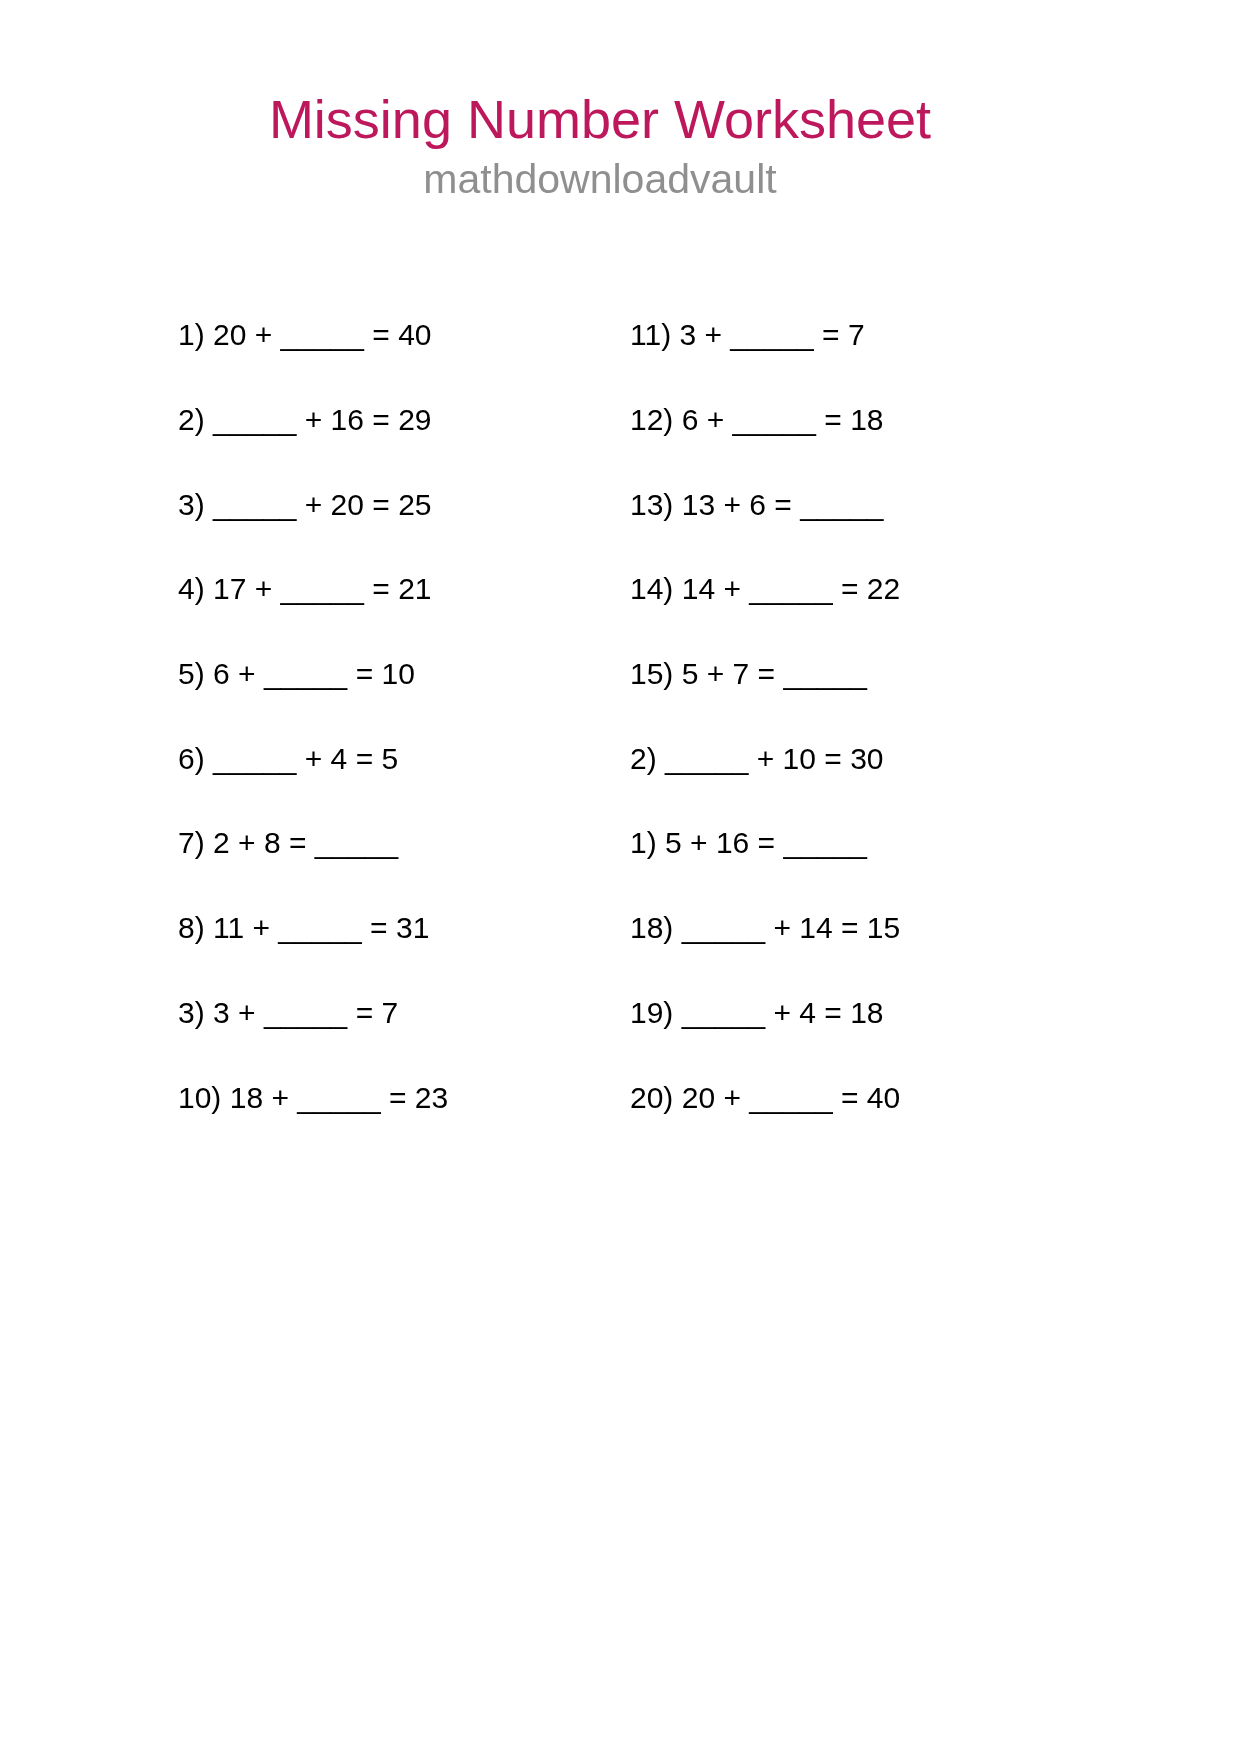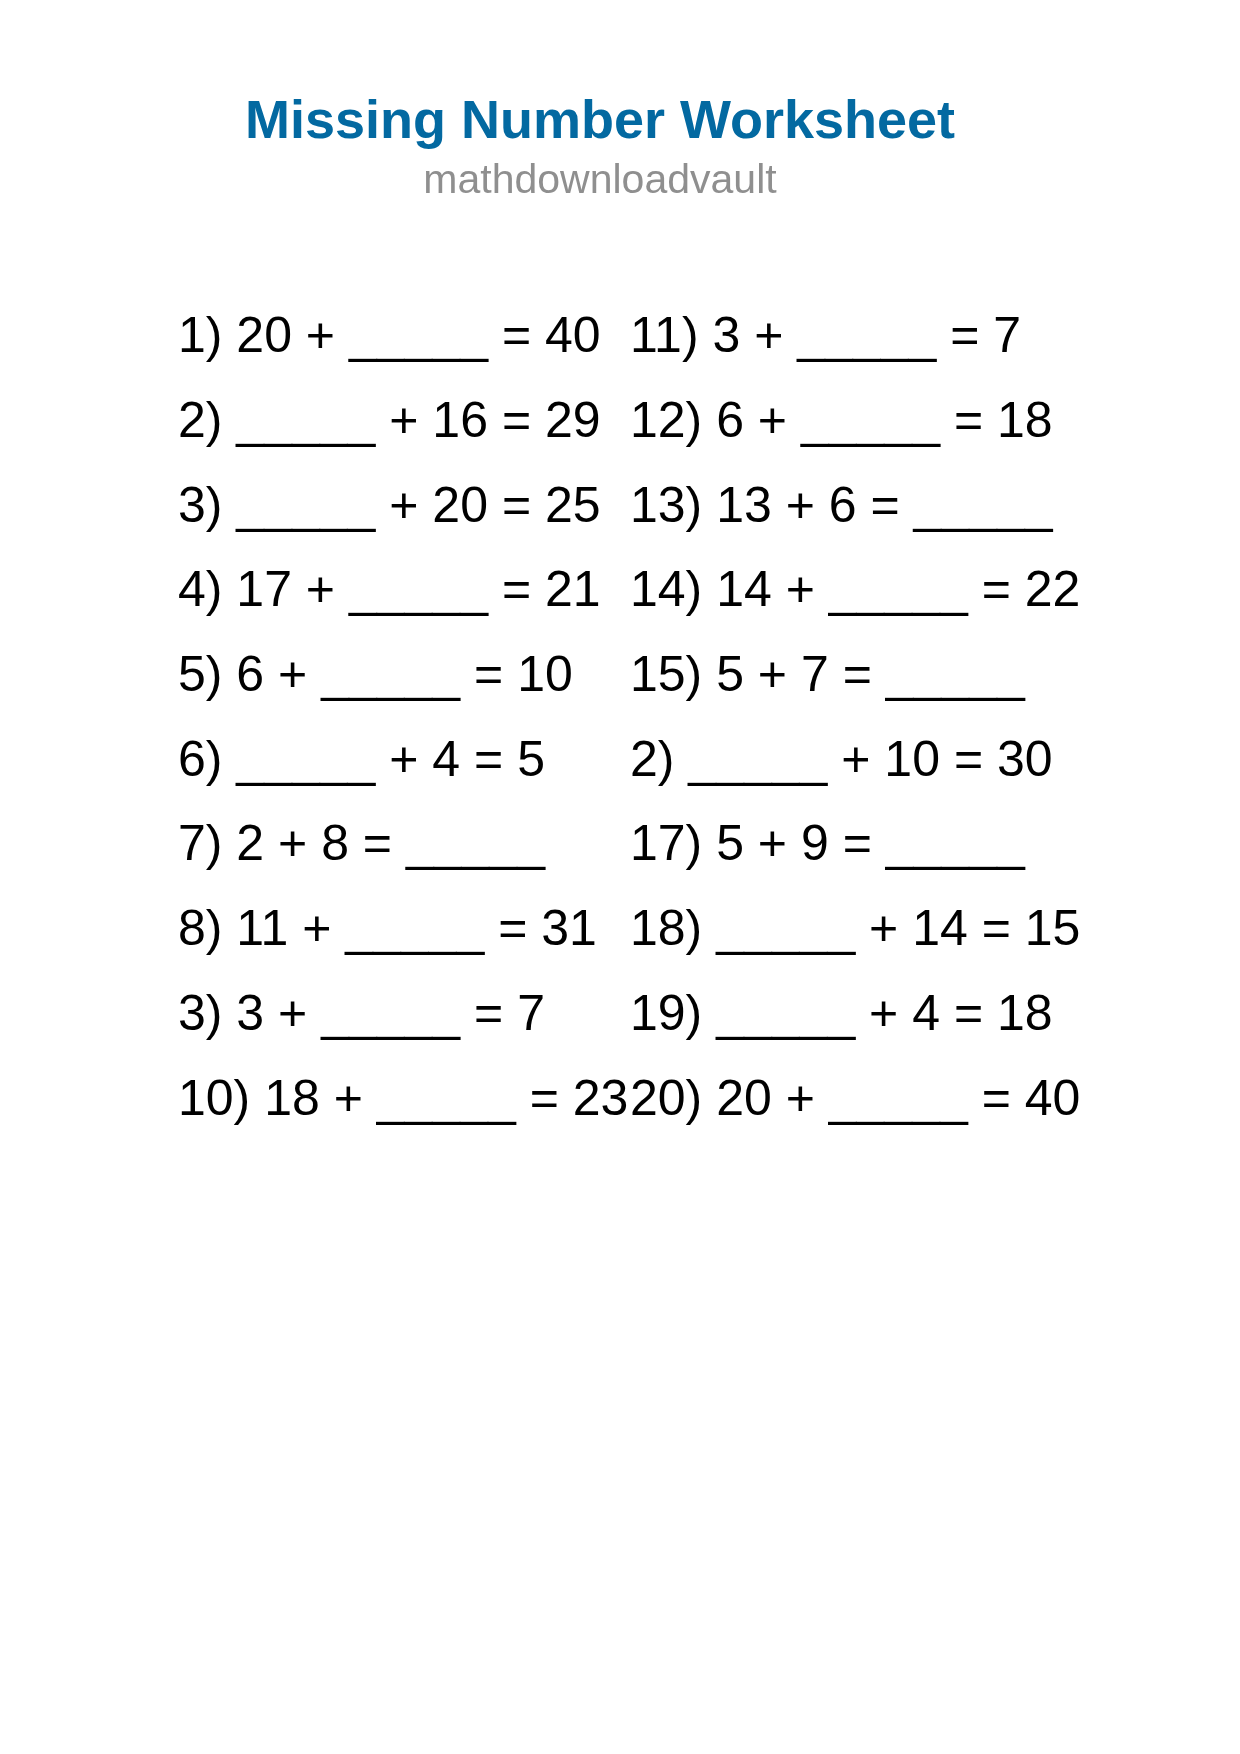--- a/index.html
+++ b/index.html
@@ -22,44 +22,44 @@
   }
   .header {
     position: absolute;
     top: 88px;
     left: 0;
     width: 1200px;
     text-align: center;
   }
   .title {
     font-size: 54px;
-    font-weight: 700;
+    font-weight: 400;
     line-height: 1.15;
-    color: #0369a1;
+    color: #be185d;
     letter-spacing: 0px;
   }
   .subtitle {
     margin-top: 6px;
     font-size: 41px;
     font-weight: 400;
     color: #8f8f8f;
     line-height: 1.15;
   }
   .problems-column {
     position: absolute;
     top: 293px;
     white-space: nowrap;
   }
   .col-left  { left: 178px; }
   .col-right { left: 630px; text-align: center; }
   .problem {
     height: 84.7px;
     display: flex;
     align-items: center;
-    font-size: 50px;
+    font-size: 30px;
     color: #000000;
   }
 </style>
 </head>
 <body>
 
 <div class="page">
 
   <div class="header">
     <div class="title">Missing Number Worksheet</div>
@@ -79,19 +79,19 @@
     <div class="problem">10) 18 + _____ = 23</div>
   </div>
 
   <div class="problems-column col-right">
     <div class="problem">11) 3 + _____ = 7</div>
     <div class="problem">12) 6 + _____ = 18</div>
     <div class="problem">13) 13 + 6 = _____</div>
     <div class="problem">14) 14 + _____ = 22</div>
     <div class="problem">15) 5 + 7 = _____</div>
     <div class="problem">2) _____ + 10 = 30</div>
-    <div class="problem">17) 5 + 9 = _____</div>
+    <div class="problem">1) 5 + 16 = _____</div>
     <div class="problem">18) _____ + 14 = 15</div>
     <div class="problem">19) _____ + 4 = 18</div>
     <div class="problem">20) 20 + _____ = 40</div>
   </div>
 
 </div>
 
 </body></html>

